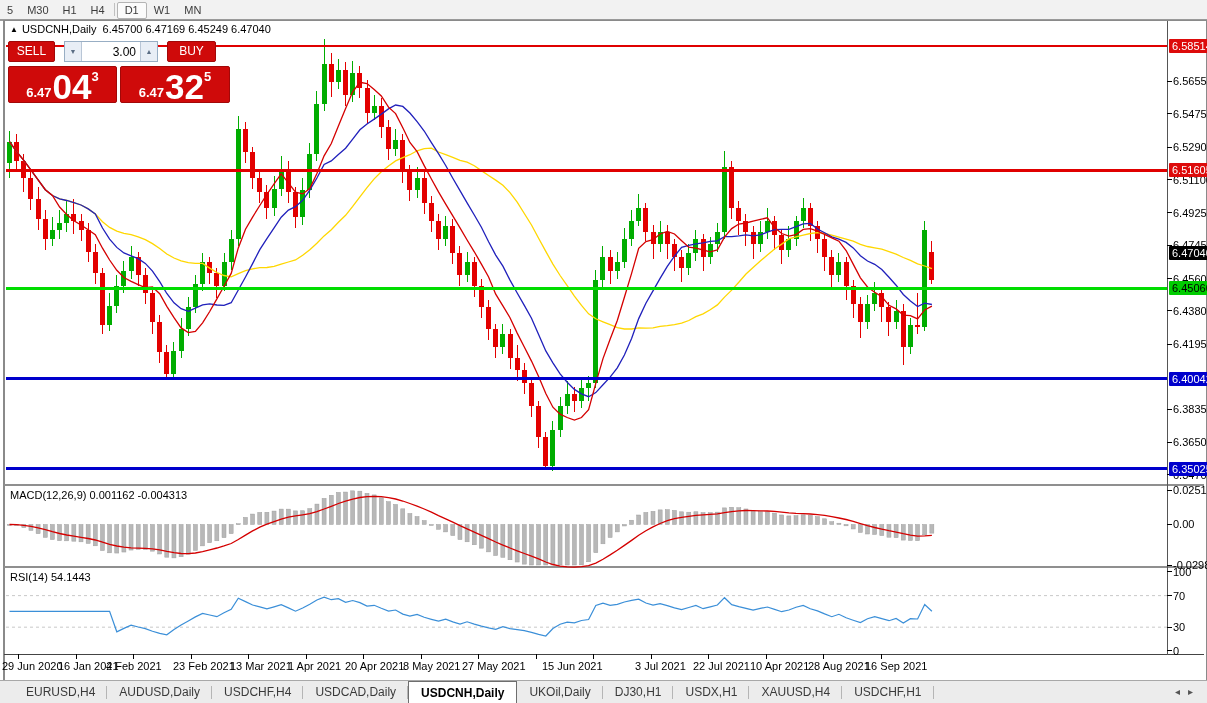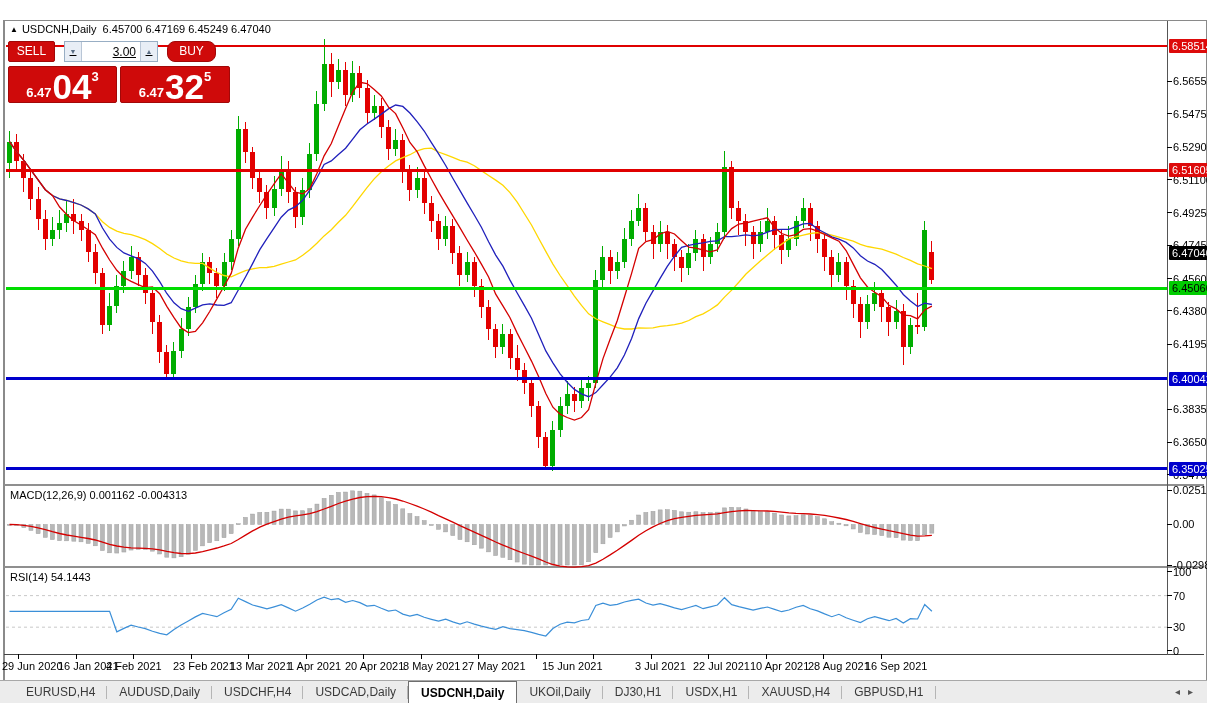--- a/index.html
+++ b/index.html
@@ -19,22 +19,22 @@
   .tri{font-size:8px;margin-right:4px;position:relative;top:-1px;}
   .axis-label{position:absolute;font-size:11px;color:#000;line-height:13px;}
   .axis-label.hl{padding:0 3px;line-height:14px;border-radius:1px;}
   .ind-label{position:absolute;left:10px;font-size:11px;color:#000;}
   .date-label{position:absolute;font-size:11px;color:#000;top:660px;white-space:pre;}
   
   #trade-panel{position:absolute;left:8px;top:41px;width:222px;}
   #tp-row1{display:flex;align-items:stretch;height:21px;}
   .tp-btn{background:#cf0a0a;border:1px solid #a20808;color:#fff;font-size:12px;text-align:center;line-height:19px;border-radius:2px;}
   #sell-btn{width:45px;}
-  #buy-btn{width:47px;border-radius:8px;}
-  #vol-group{display:flex;margin-left:9px;margin-right:9px;border:1px solid #98aec4;background:#fff;height:19px;margin-top:0;text-decoration:underline;}
+  #buy-btn{width:47px;}
+  #vol-group{display:flex;margin-left:9px;margin-right:9px;border:1px solid #98aec4;background:#fff;height:19px;margin-top:0;}
   .spin-btn{width:16px;background:#e8eef6;border:0;color:#5a6d84;font-size:7px;line-height:19px;text-align:center;}
   #vol-down{border-right:1px solid #b9c6d6;}
   #vol-up{border-left:1px solid #b9c6d6;}
   #vol-input{width:50px;border:0;outline:none;font-size:12px;text-align:right;padding:0 4px;color:#000;font-family:"Liberation Sans",sans-serif;}
   #tp-row2{display:flex;margin-top:4px;}
   .big-price{background:#cf0a0a;border:1px solid #a20808;color:#fff;height:33px;display:flex;align-items:flex-end;justify-content:center;padding-bottom:2px;border-radius:2px;}
   #sell-big{width:108px;margin-right:3px;}
   #buy-big{width:109px;}
   .bp-small{font-size:13px;font-weight:bold;line-height:15px;margin-right:1px;}
   .bp-big{font-size:35px;font-weight:bold;line-height:26px;}
@@ -44,20 +44,21 @@
   .tab{font-size:12px;color:#3a3a3a;padding:4px 12px 0 12px;position:relative;cursor:default;}
   .tab:not(.active):after{content:"";position:absolute;right:0;top:5px;height:13px;width:1px;background:#b5b5b5;}
   .tab.active{background:#fff;border:1px solid #6e6e6e;border-bottom:none;color:#000;font-weight:bold;margin-top:0;padding-top:4px;}
   #tab-scroll{position:absolute;right:6px;top:686px;font-size:10px;color:#555;letter-spacing:8px;}
 </style>
 </head>
 <body>
 
 <div id="app">
 
+  <div id="toolbar"><div class="tf-btn">5</div><div class="tf-btn">M30</div><div class="tf-btn">H1</div><div class="tf-btn">H4</div><div class="tf-sep"></div><div class="tf-btn active">D1</div><div class="tf-btn">W1</div><div class="tf-btn">MN</div></div>
 
   <div id="window"></div>
   <div class="pane-sep" style="top:484px"></div>
   <div class="pane-sep" style="top:566px"></div>
   <div class="pane-sep" style="top:654px;height:1px;background:#444"></div>
   <div id="price-axis-border"></div>
 
   <svg id="chart-svg" xmlns="http://www.w3.org/2000/svg">
       <line x1="9.5" y1="130.88394072575954" x2="9.5" y2="177.70436778032888" stroke="#00ad00" stroke-width="1" shape-rendering="crispEdges"></line>
       <rect x="7" y="141.68865466142952" width="5" height="21.609427871339932" fill="#00ad00" shape-rendering="crispEdges"></rect>
@@ -576,17 +577,17 @@
   <div id="tabbar">
       <div class="tab">EURUSD,H4</div>
       <div class="tab">AUDUSD,Daily</div>
       <div class="tab">USDCHF,H4</div>
       <div class="tab">USDCAD,Daily</div>
       <div class="tab active">USDCNH,Daily</div>
       <div class="tab">UKOil,Daily</div>
       <div class="tab">DJ30,H1</div>
       <div class="tab">USDX,H1</div>
       <div class="tab">XAUUSD,H4</div>
-      <div class="tab">GBPUSD,H1</div>
+      <div class="tab">USDCHF,H1</div>
     </div>
   <div id="tab-scroll"><span>◂</span><span>▸</span></div>
 
 </div>
 
 </body></html>

